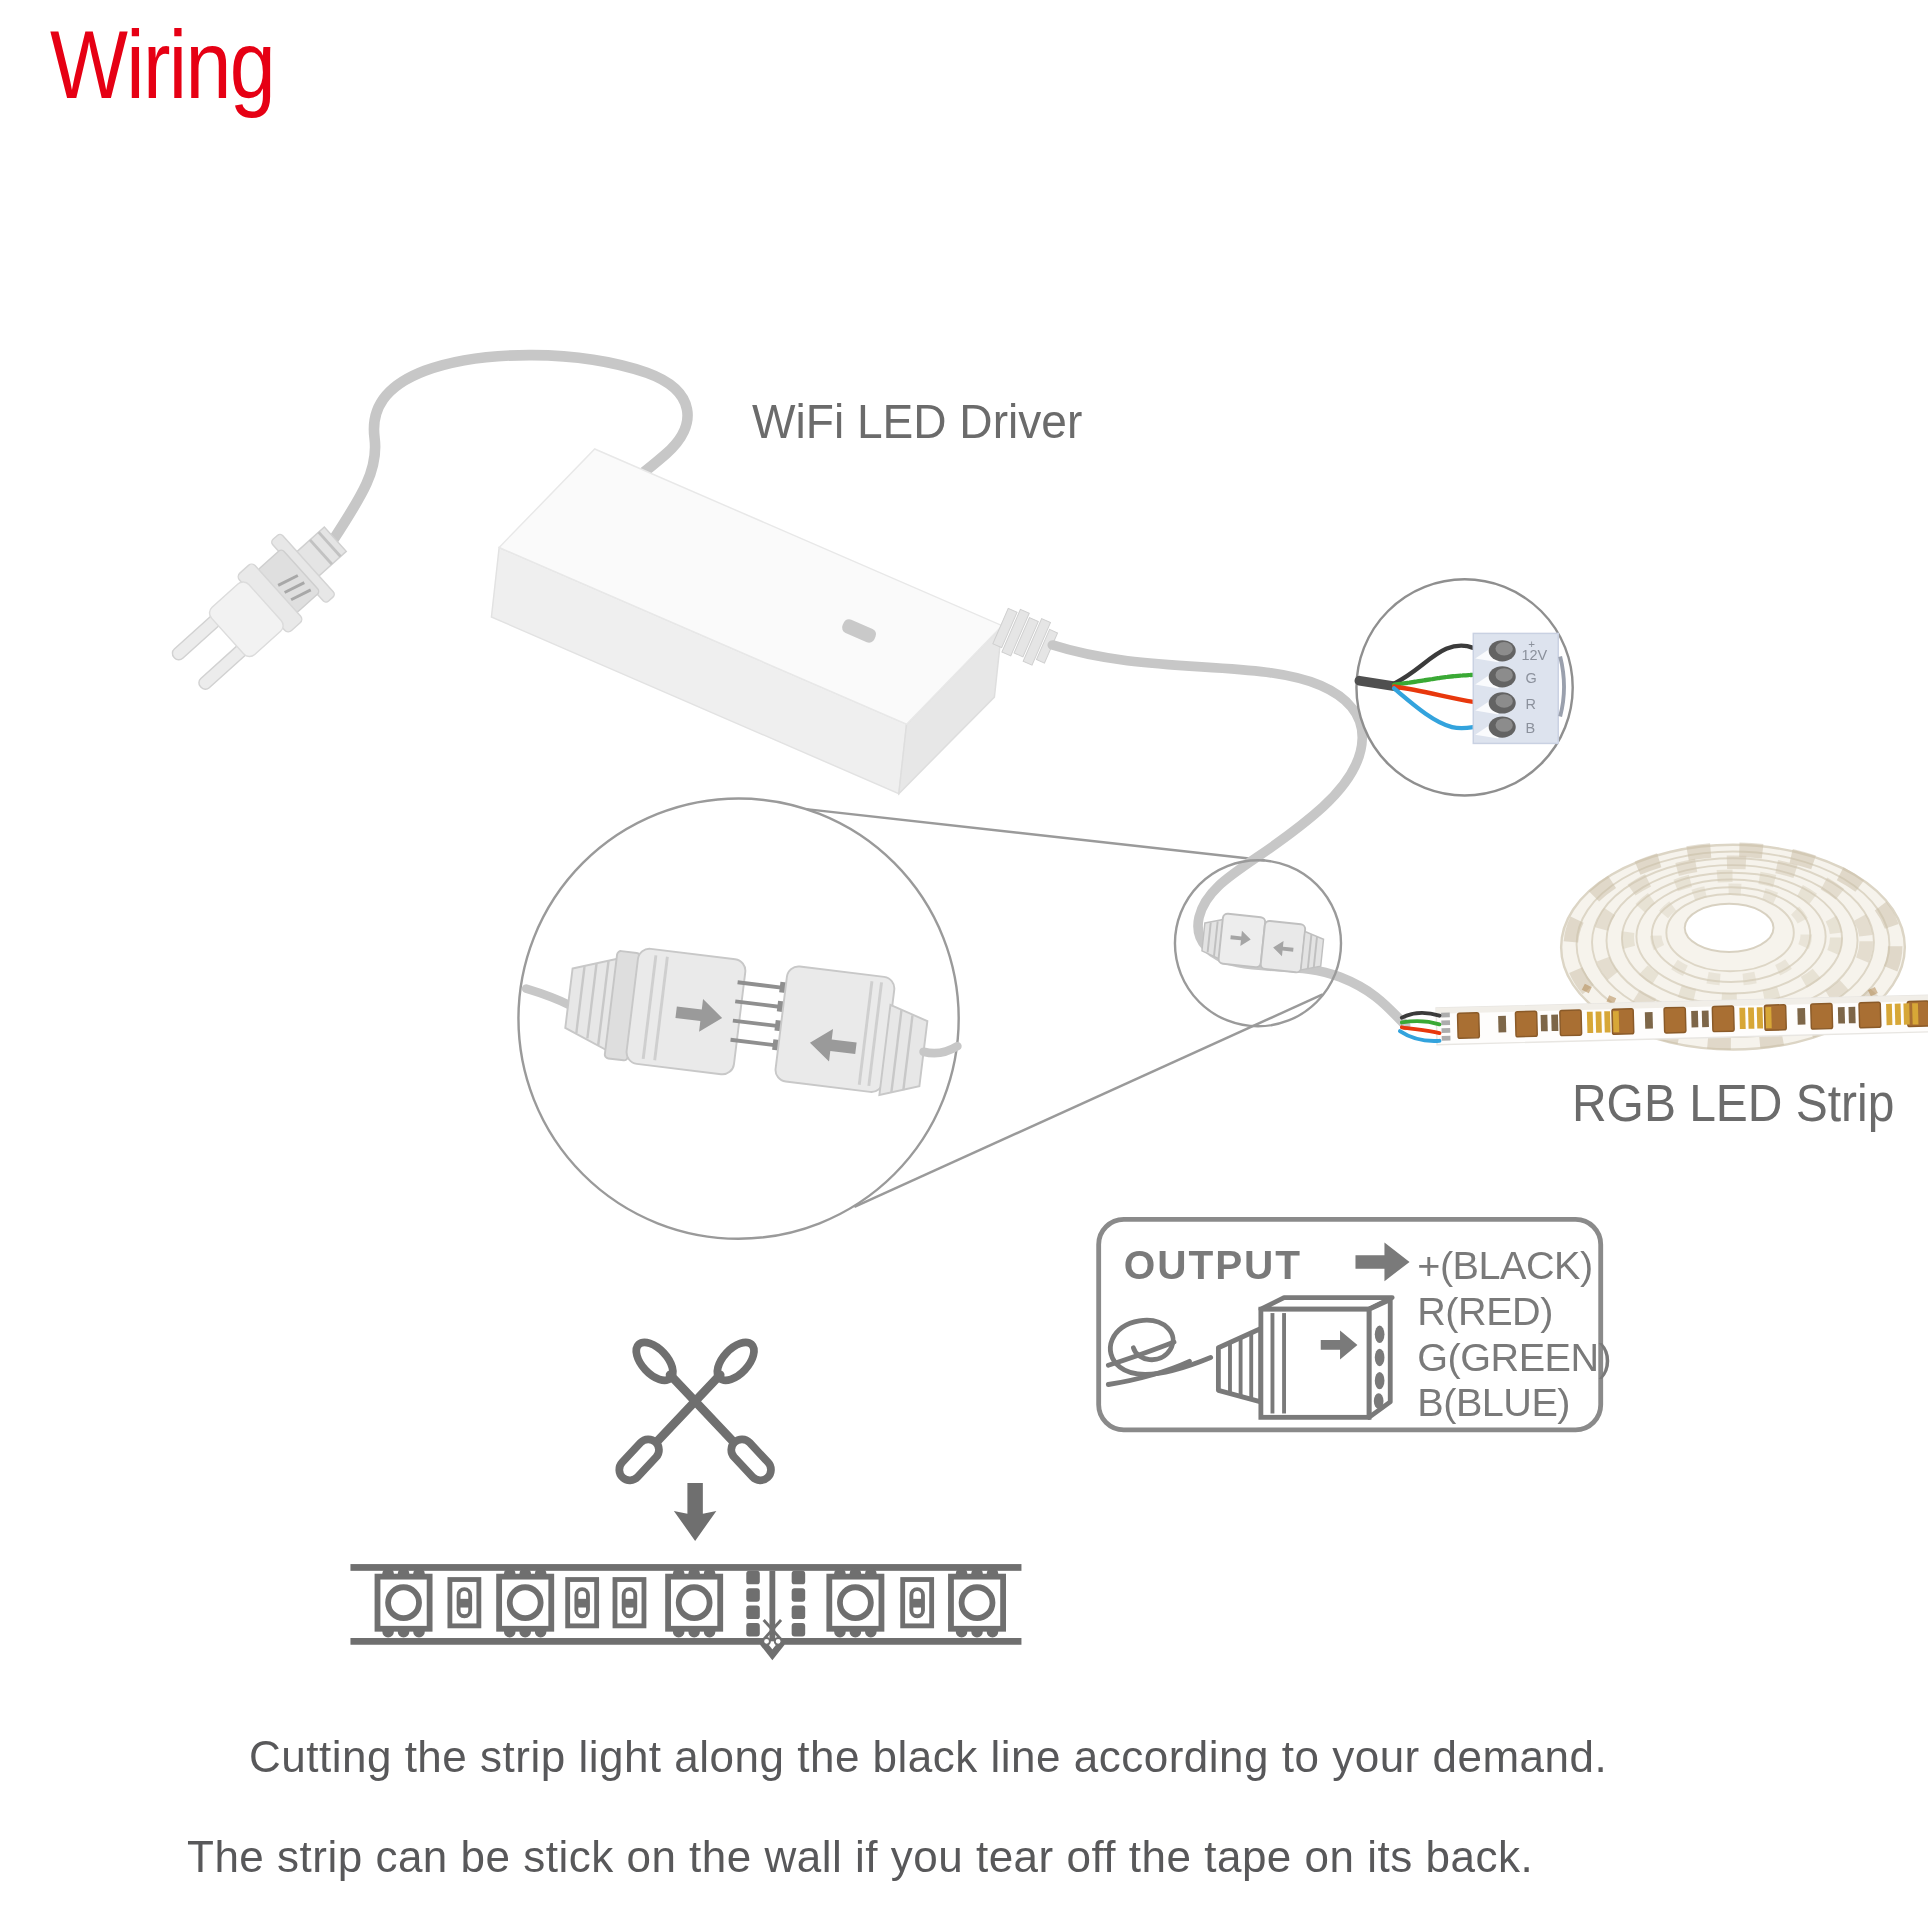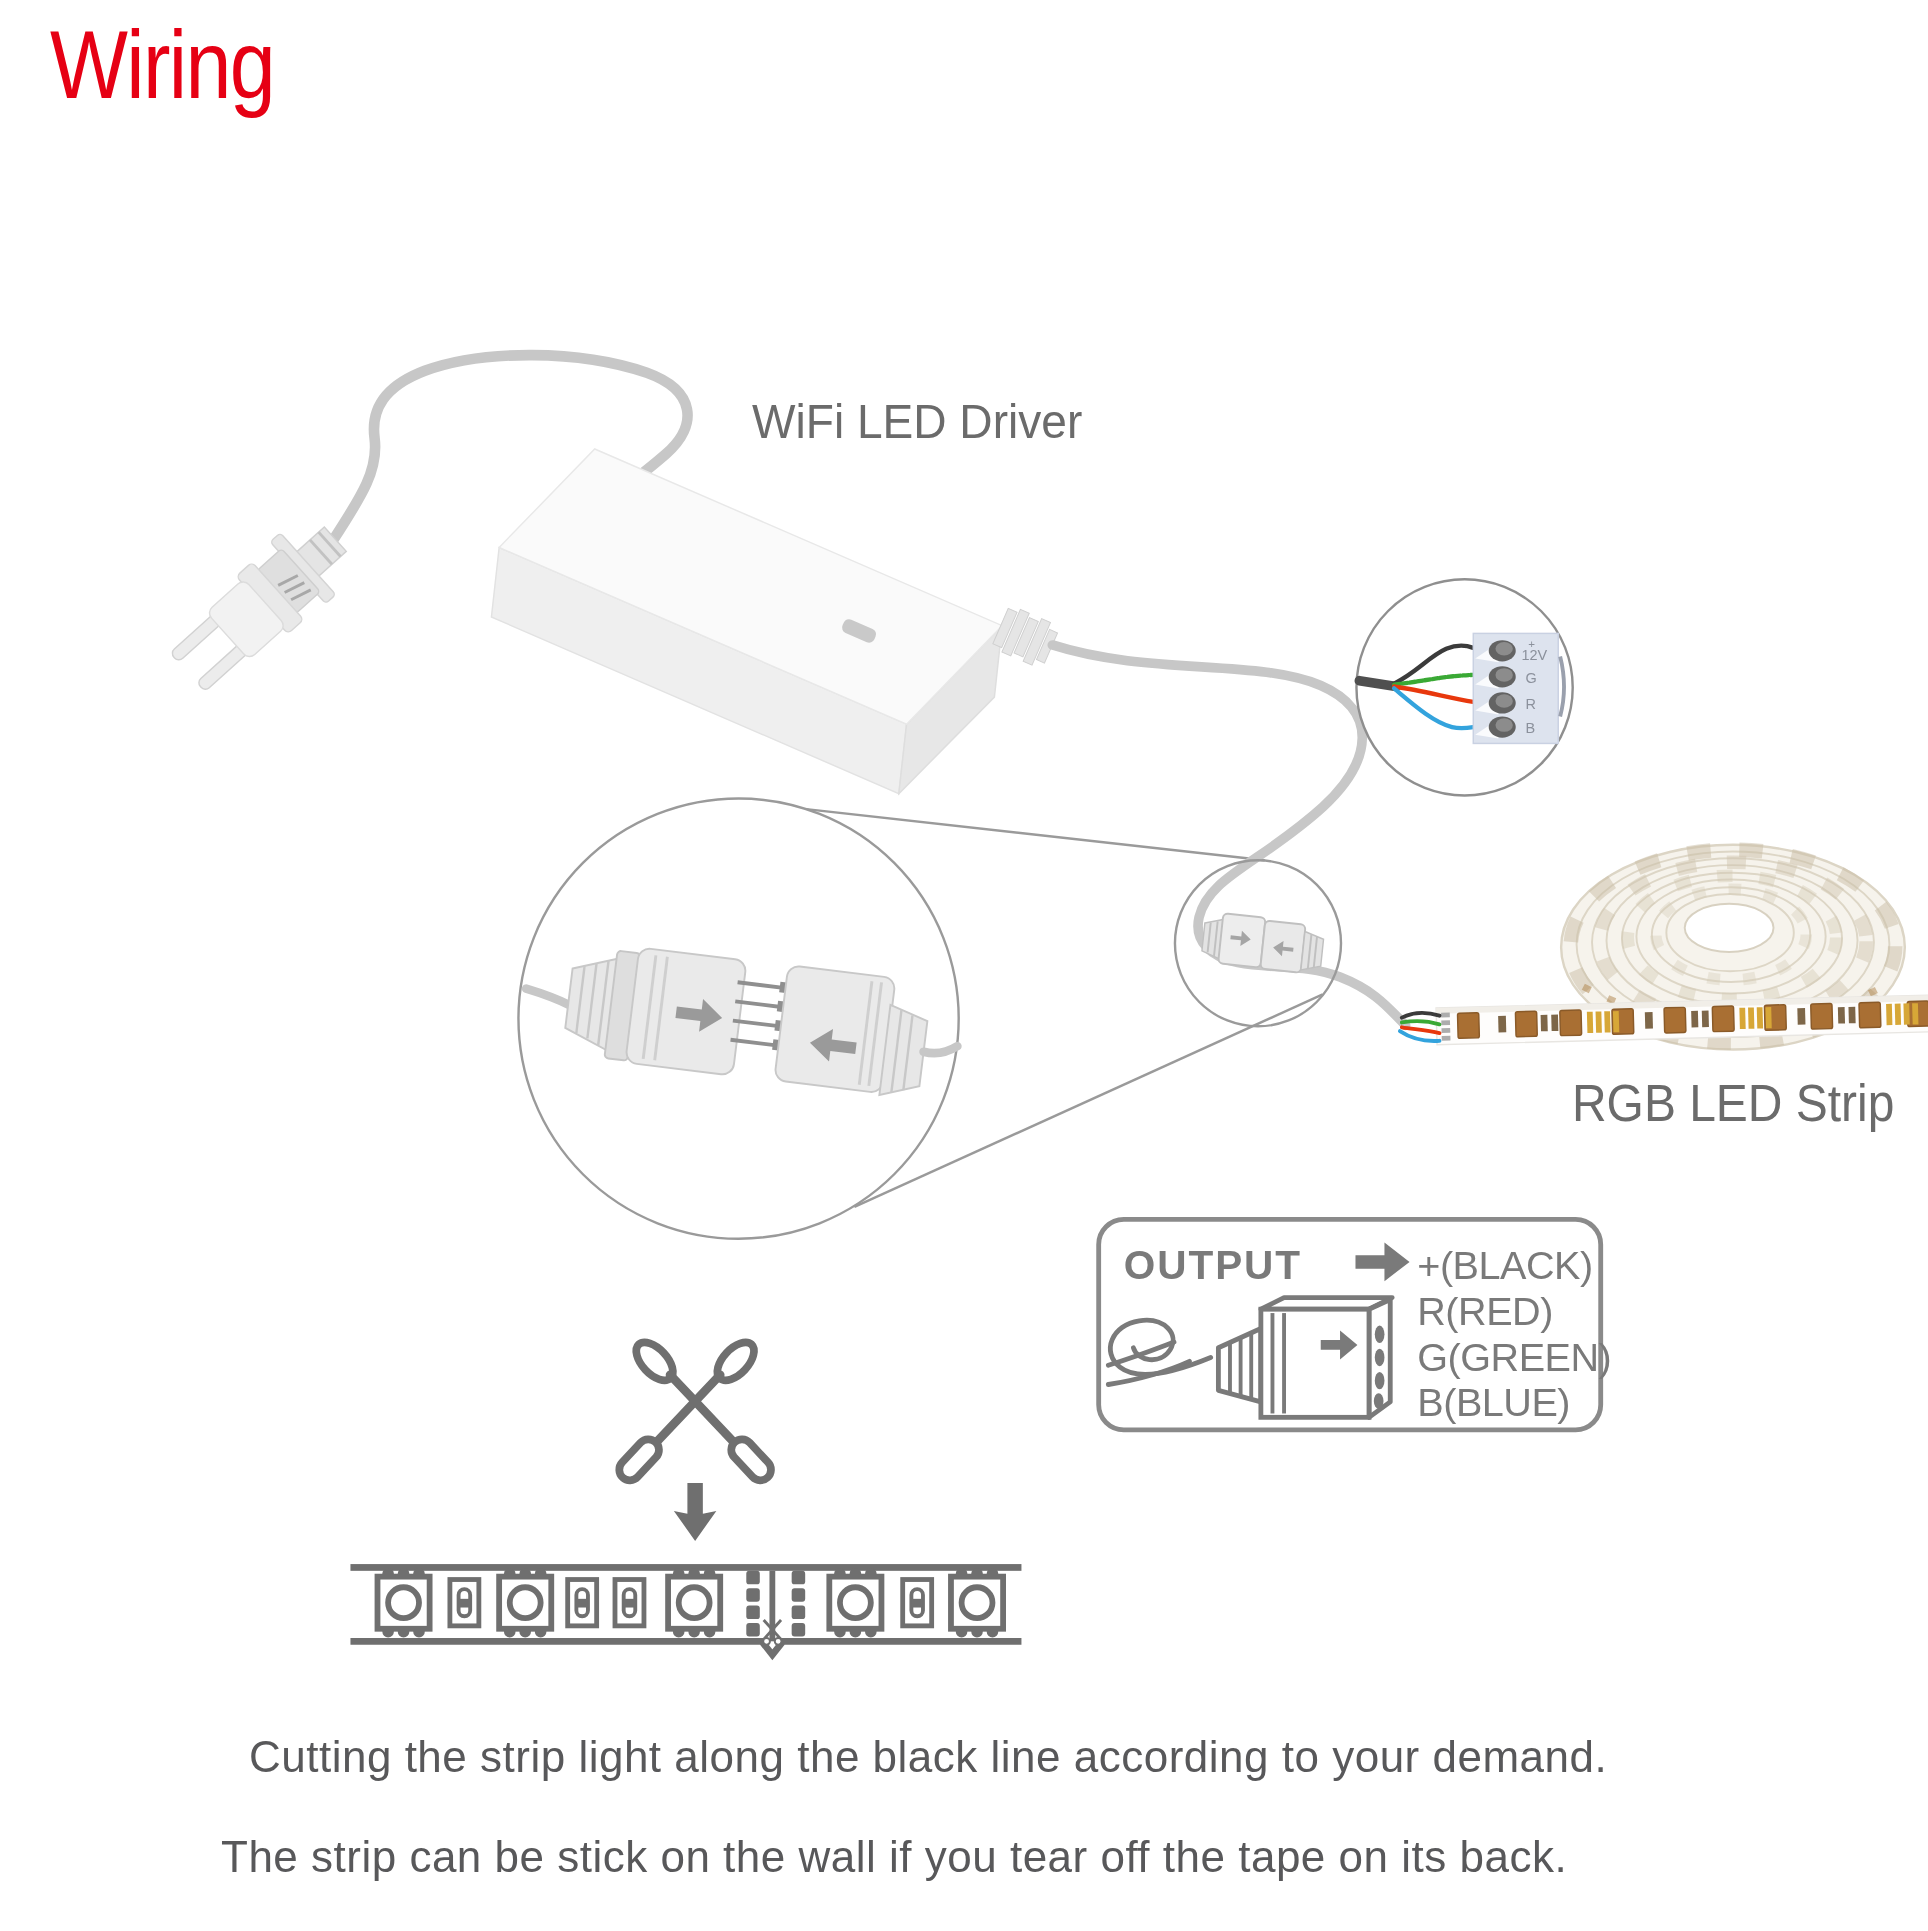--- a/index.html
+++ b/index.html
@@ -7,21 +7,21 @@
          font-family:"Liberation Sans", sans-serif;}
   .stage *{box-sizing:border-box;}
   .abs{position:absolute;}
   .page-title{left:50px;top:9.7px;font-size:96px;font-weight:400;letter-spacing:-1.9px;
               transform:scaleX(.86);transform-origin:left top;}
   .lbl{color:#6b6b6b;white-space:nowrap;transform-origin:left top;}
   .driver-lbl{left:752px;top:394px;font-size:48px;transform:scaleX(.96);}
   .strip-lbl{left:1572px;top:1074px;font-size:51px;transform:scaleX(.94);}
   .instr{color:#58585a;font-size:44px;white-space:nowrap;letter-spacing:0.5px;}
   .i1{left:205px;top:1732px;margin-left:44px;}
-  .i2{left:221px;top:1832px;}
+  .i2{left:187px;top:1832px;}
   svg text{font-family:"Liberation Sans", sans-serif;}
   .term-lbl{fill:#8b919c;font-size:15px;}
   .term-plus{fill:#8b919c;font-size:12px;}
   .out-title{fill:#7a7a7a;font-size:42px;font-weight:bold;letter-spacing:2px;}
   .out-pin{fill:#7a7a7a;font-size:41px;letter-spacing:-0.5px;}
   .sketch{fill:none;stroke:#7a7a7a;stroke-width:5;stroke-linejoin:round;stroke-linecap:round;}
   .cord{fill:none;stroke:#c7c7c7;stroke-linecap:round;}
   .thin-gray{stroke:#9a9a9a;fill:none;}
   .cut{fill:#6f6f6f;}
 </style>

